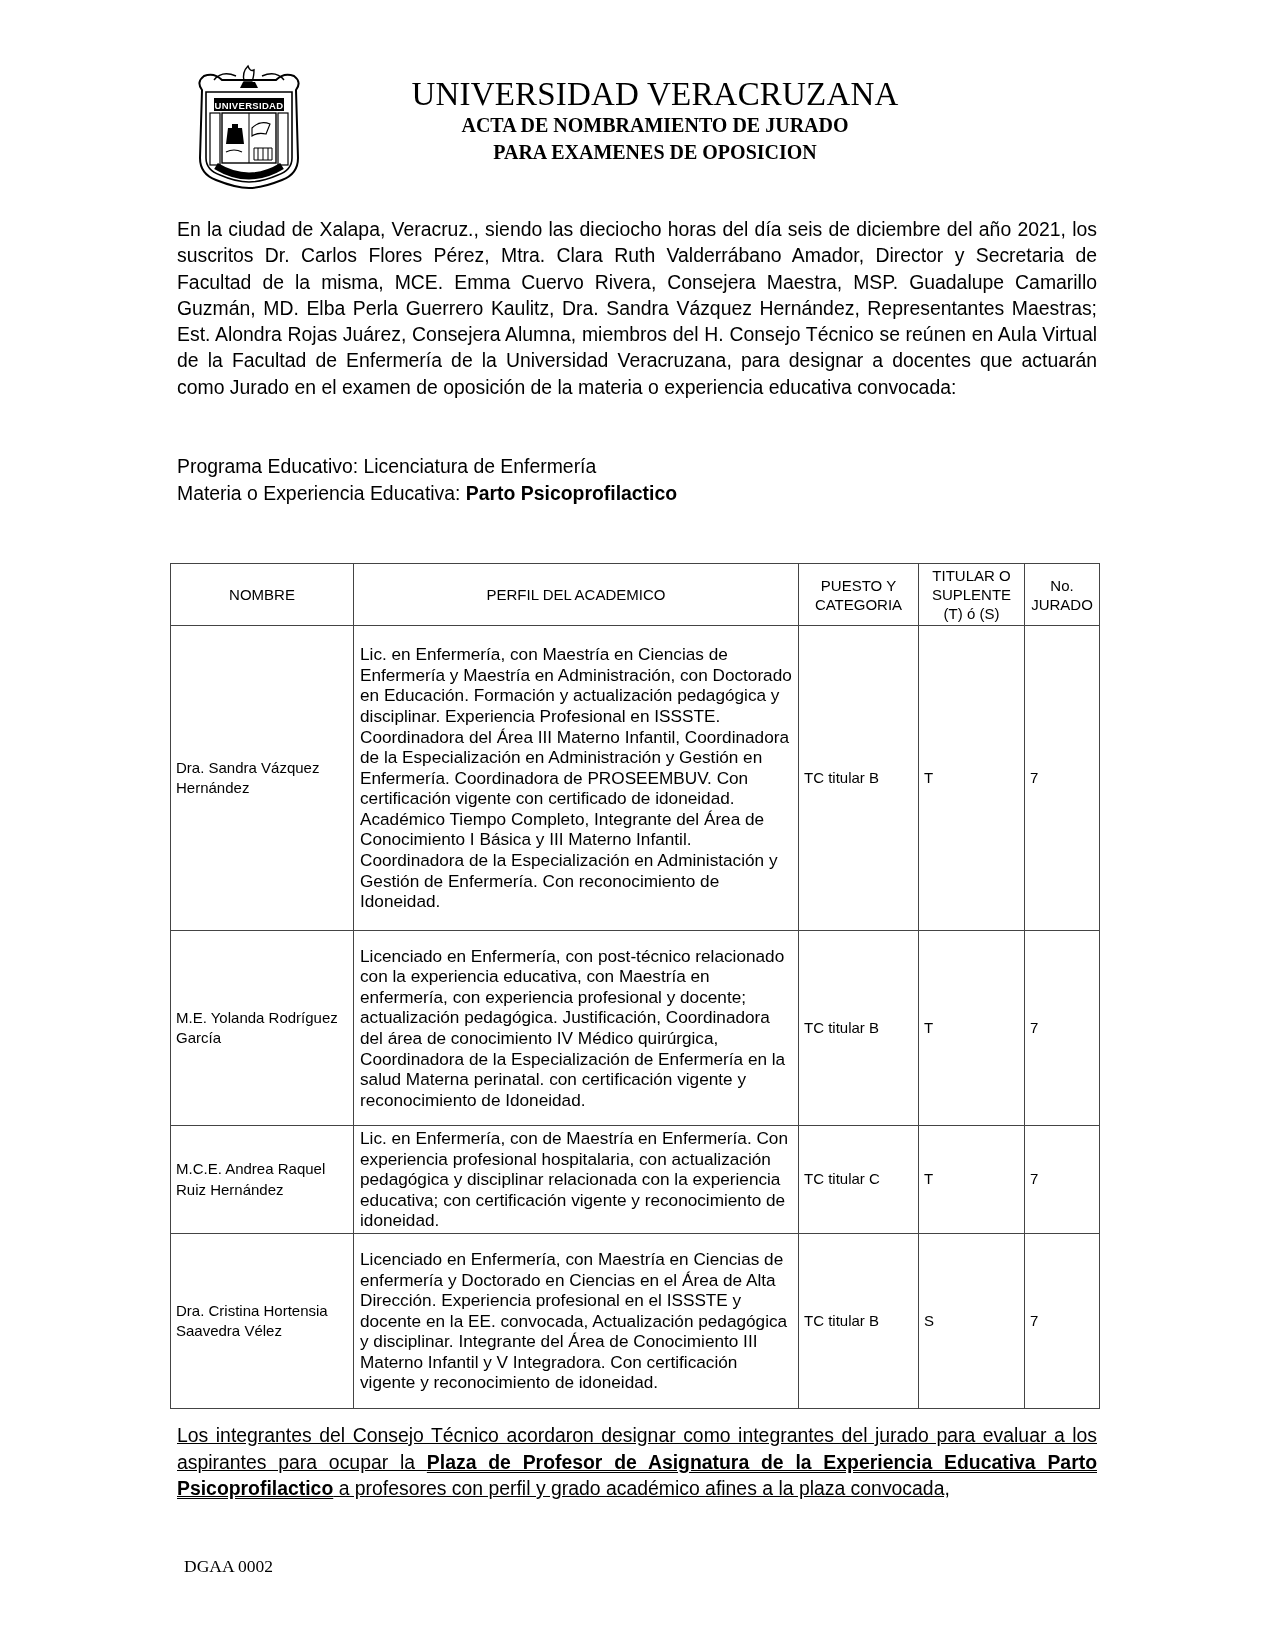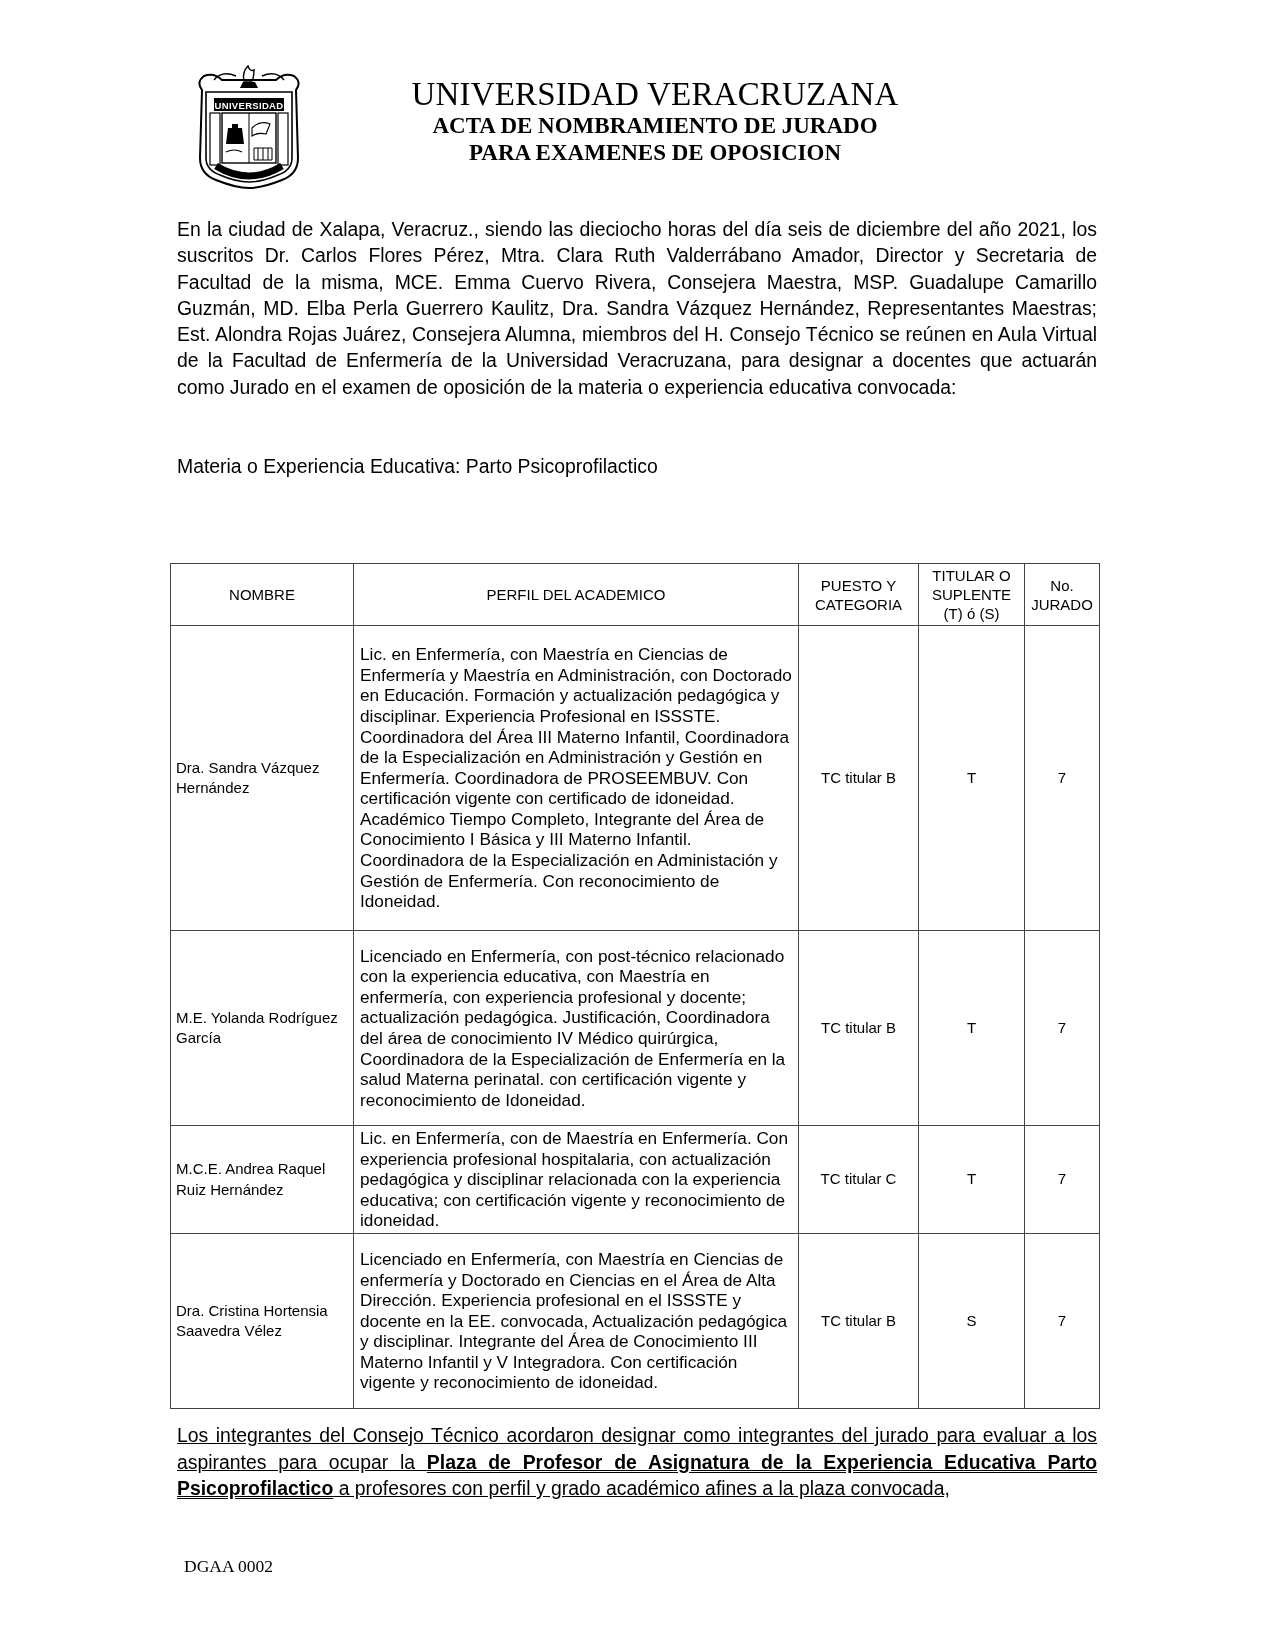--- a/index.html
+++ b/index.html
@@ -4,37 +4,37 @@
   <style>
     html, body { margin: 0; padding: 0; background: #ffffff; }
     body { width: 1275px; height: 1650px; position: relative; overflow: hidden; color: #000; }
     .page { position: absolute; left: 0; top: 0; width: 1171px; height: 1650px; background: #fff; }
 
     
     .logo { position: absolute; left: 192px; top: 62px; width: 114px; height: 128px; }
     .title-block { position: absolute; left: 400px; top: 76px; width: 510px; text-align: center;
       font-family: "Liberation Serif", "DejaVu Serif", serif; }
     .title-main { font-size: 33px; line-height: 36px; letter-spacing: 0.2px; }
-    .title-sub { font-size: 23px; line-height: 27px; font-weight: bold; }
+    .title-sub { font-size: 20px; line-height: 27px; font-weight: bold; }
 
     
     .sans { font-family: "Liberation Sans", "DejaVu Sans", sans-serif; }
     .intro { position: absolute; left: 177px; top: 216px; width: 920px; font-size: 19.4px; line-height: 26.3px;
       text-align: justify; text-align-last: left; }
     .program { position: absolute; left: 177px; top: 453px; width: 920px; font-size: 19.4px; line-height: 27px; }
-    .program b { font-weight: normal; }
+    .program b { font-weight: bold; }
 
     
     table.jurado { position: absolute; left: 170px; top: 563px; width: 929px; border-collapse: collapse;
       font-family: "Liberation Sans", "DejaVu Sans", sans-serif; table-layout: fixed; }
     table.jurado th, table.jurado td { border: 1.5px solid #444; padding: 0 5px; vertical-align: middle; }
     table.jurado th { font-weight: normal; font-size: 15px; line-height: 19px; text-align: center; height: 61px; }
     table.jurado td { font-size: 15px; line-height: 20.5px; }
     table.jurado td.perfil { font-size: 17.2px; line-height: 20.6px; padding: 2px 6px; margin-left: 8px; }
-    table.jurado td.center { text-align: center; }
+    table.jurado td.center { }
     col.c-nombre { width: 183px; }
     col.c-perfil { width: 445px; }
     col.c-puesto { width: 120px; }
     col.c-titular { width: 106px; }
     col.c-votos { width: 75px; }
 
     .closing { position: absolute; left: 177px; top: 1422px; width: 920px; font-size: 19.4px; line-height: 26.5px;
       text-align: justify; text-align-last: left; text-decoration: underline; }
     .closing .ul { font-weight: bold; text-decoration: underline; text-underline-offset: 3px; }
 
@@ -78,20 +78,23 @@
 
   <div class="title-block">
     <div class="title-main">UNIVERSIDAD VERACRUZANA</div>
     <div class="title-sub">ACTA DE NOMBRAMIENTO DE JURADO</div>
     <div class="title-sub">PARA EXAMENES DE OPOSICION</div>
   </div>
 
   <p class="intro sans" style="margin:0">En la ciudad de Xalapa, Veracruz., siendo las dieciocho horas del día seis de diciembre del año 2021, los suscritos Dr. Carlos Flores Pérez, Mtra. Clara Ruth Valderrábano Amador, Director y Secretaria de Facultad de la misma, MCE. Emma Cuervo Rivera, Consejera Maestra, MSP. Guadalupe Camarillo Guzmán, MD. Elba Perla Guerrero Kaulitz, Dra. Sandra Vázquez Hernández, Representantes Maestras; Est. Alondra Rojas Juárez, Consejera Alumna, miembros del H. Consejo Técnico se reúnen en Aula Virtual de la Facultad de Enfermería de la Universidad Veracruzana, para designar a docentes que actuarán como Jurado en el examen de oposición de la materia o experiencia educativa convocada:</p>
 
   <div class="program sans">
+    <div>
+      <span>Programa Educativo: </span><span>Licenciatura de Enfermería</span>
+    </div>
     <div>
       <span>Materia o Experiencia Educativa: </span><b>Parto Psicoprofilactico</b>
     </div>
   </div>
 
   <table class="jurado">
     <colgroup>
       <col class="c-nombre">
         <col class="c-perfil">
         <col class="c-puesto">

